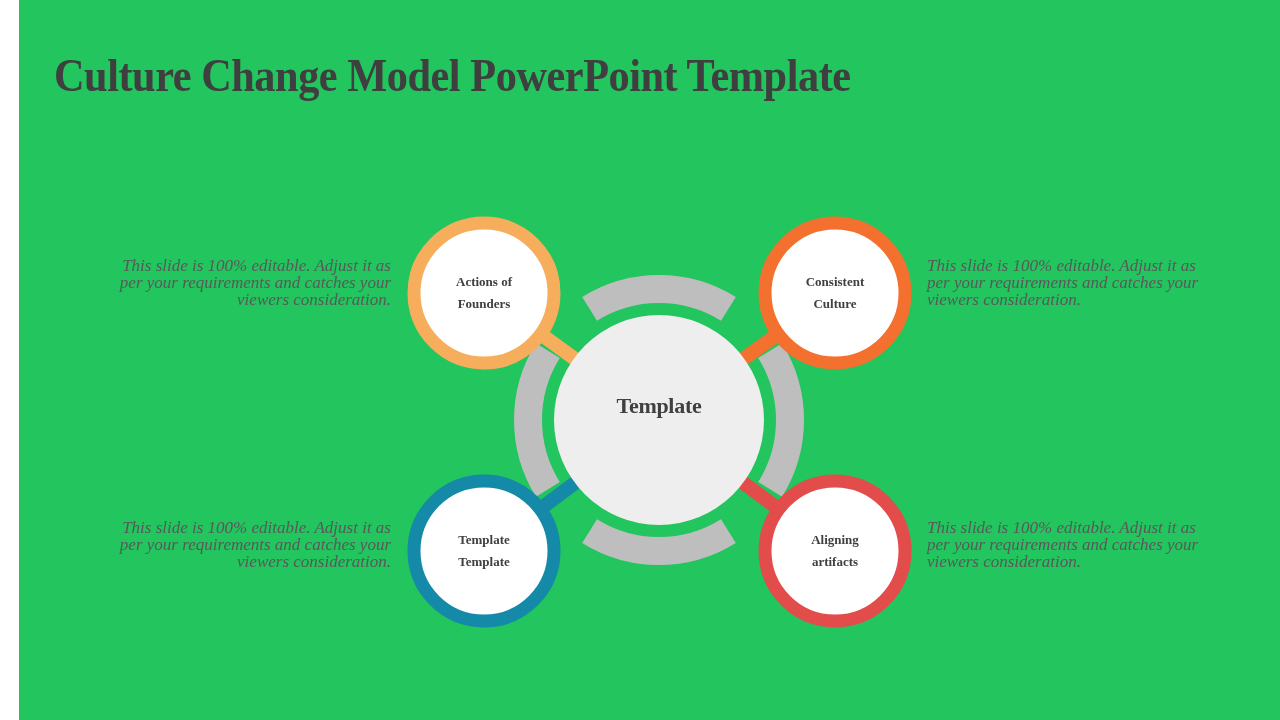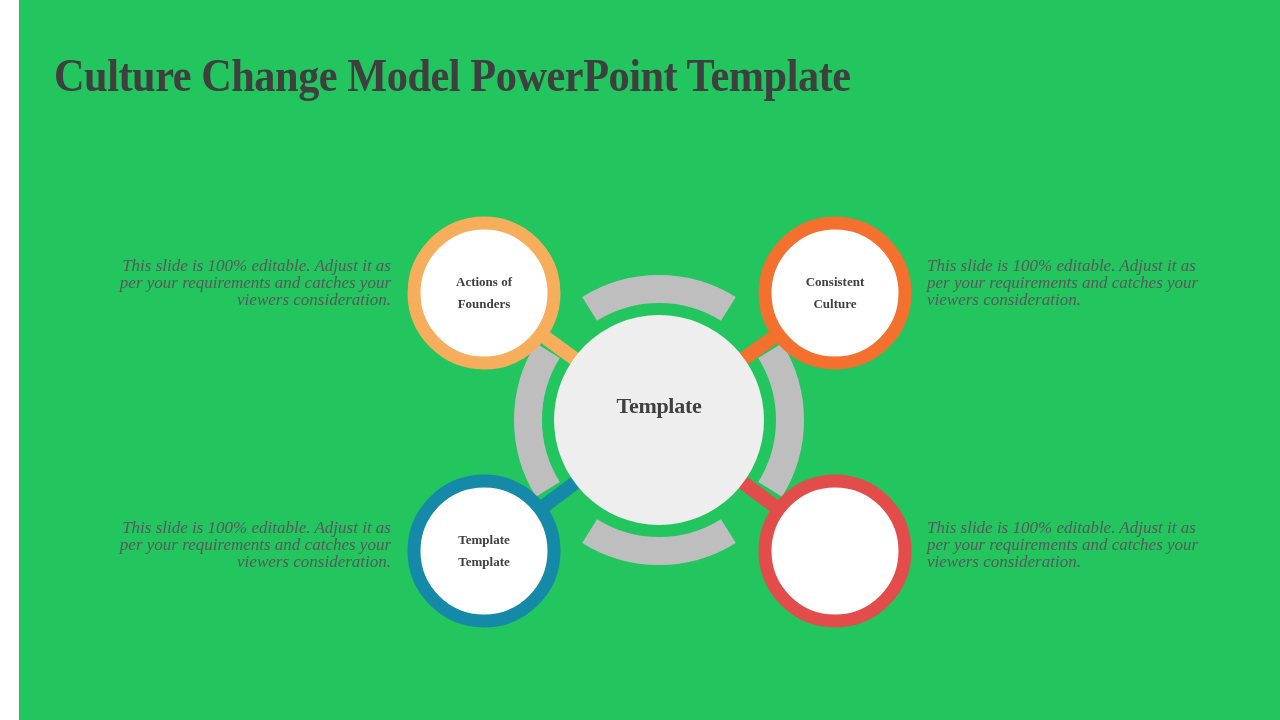--- a/index.html
+++ b/index.html
@@ -106,19 +106,23 @@
     <div>Founders</div>
   </div>
   <div class="node-label pos-tr">
     <div>Consistent</div>
     <div>Culture</div>
   </div>
   <div class="node-label pos-bl">
     <div>Template</div>
     <div>Template</div>
   </div>
+  <div class="node-label pos-br">
+    <div>Aligning</div>
+    <div>artifacts</div>
+  </div>
 
   <div class="desc align-right pos-tl">This slide is 100% editable. Adjust it as per your requirements and catches your viewers consideration.</div>
   <div class="desc pos-tr">This slide is 100% editable. Adjust it as per your requirements and catches your viewers consideration.</div>
   <div class="desc align-right pos-bl">This slide is 100% editable. Adjust it as per your requirements and catches your viewers consideration.</div>
   <div class="desc pos-br">This slide is 100% editable. Adjust it as per your requirements and catches your viewers consideration.</div>
 
 </div>
 
 </body></html>

